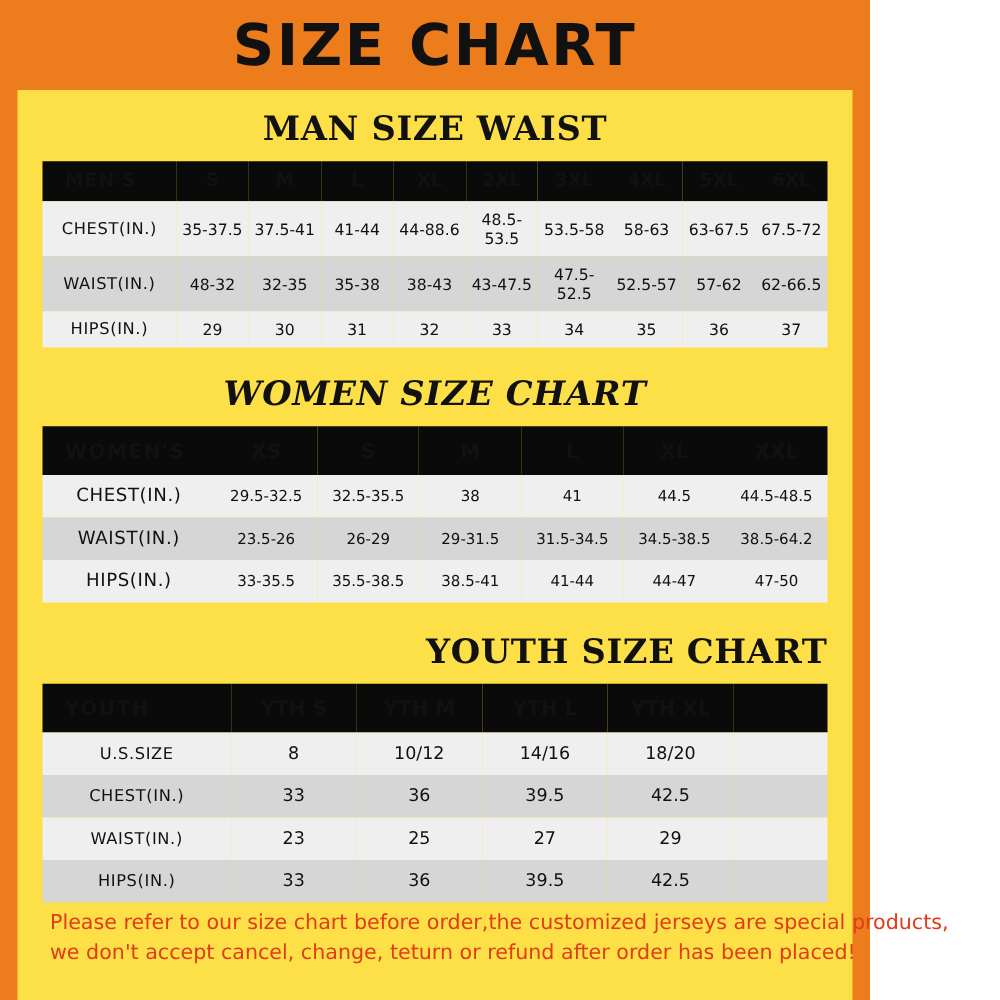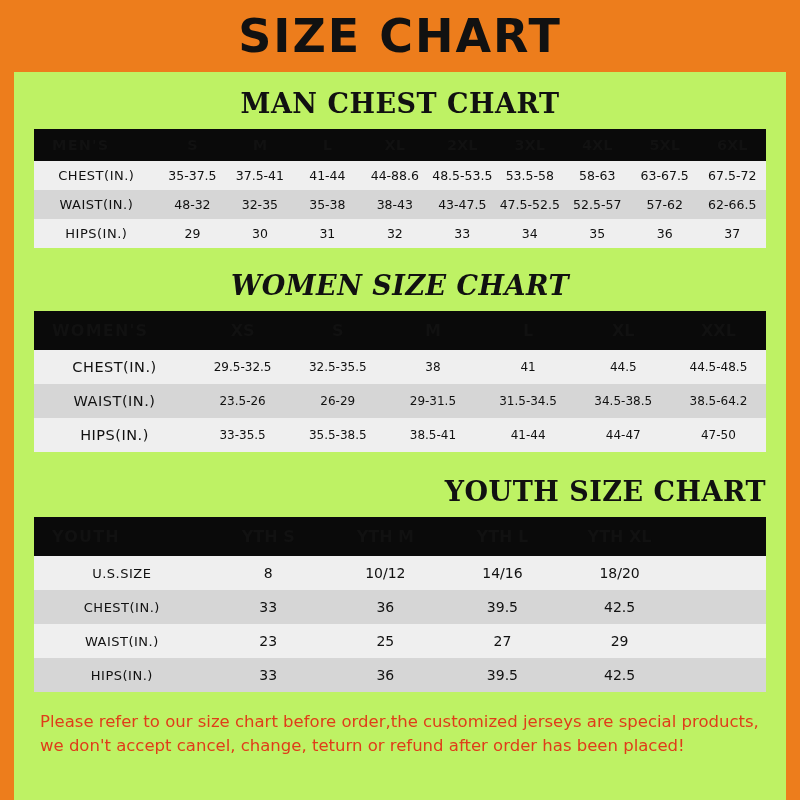--- a/index.html
+++ b/index.html
@@ -8,23 +8,23 @@
   }
   body {
     width: 800px;
     height: 800px;
     background: #ffffff;
     font-family: "DejaVu Sans", sans-serif;
     overflow: hidden;
   }
   .page {
     position: relative;
-    width: 800px;
+    width: 696px;
     height: 800px;
-    background: #bef264;
+    background: #fde047;
     box-sizing: border-box;
     border-left: 14px solid #ed7d1c;
     border-right: 14px solid #ed7d1c;
   }
   .banner {
     background: #ed7d1c;
     height: 72px;
     display: flex;
     align-items: center;
     justify-content: center;
@@ -101,41 +101,41 @@
 
   
   .t-youth th, .t-youth td { font-size: 14px; }
   .t-youth .hdr-label { font-size: 18px; }
   .t-youth .hdr-row th { font-size: 16px; }
   .t-youth .row-label { font-size: 13px; }
   .t-youth .hdr-row th { padding: 10px 2px; }
   .t-youth td { padding: 9px 2px; }
 
   .footer-note {
-    margin: 18px 6px 0;
+    margin: 4px 6px 0;
     color: #e03c19;
     font-family: "DejaVu Sans", sans-serif;
     font-size: 16.5px;
     line-height: 1.45;
   }
   .footer-note div { white-space: nowrap; }
 </style>
 </head>
 <body>
 
 <div class="page">
 
   <div class="banner">
     <div class="banner-title">SIZE CHART</div>
   </div>
 
   <div class="content">
 
     <div class="sec-man">
-      <div class="section-title">MAN CHEST CHART</div>
+      <div class="section-title">MAN SIZE WAIST</div>
       <table class="size-table t-men">
         <colgroup>
           <col style="width:17%">
           <col style="width:9.2%">
             <col style="width:9.2%">
             <col style="width:9.2%">
             <col style="width:9.2%">
           <col style="width:9.2%">
             <col style="width:9.2%">
             <col style="width:9.2%">

